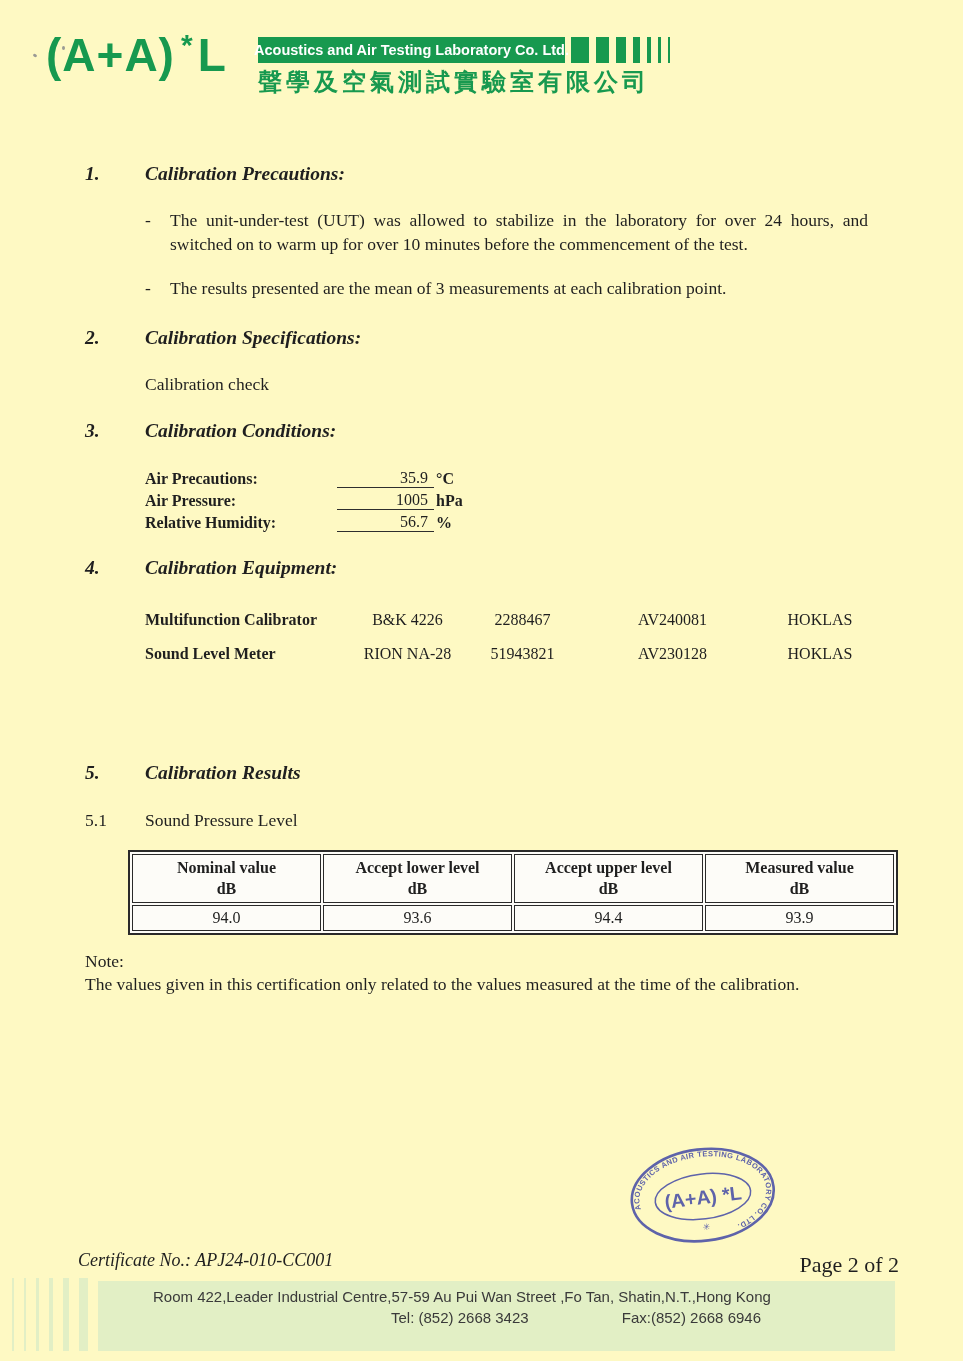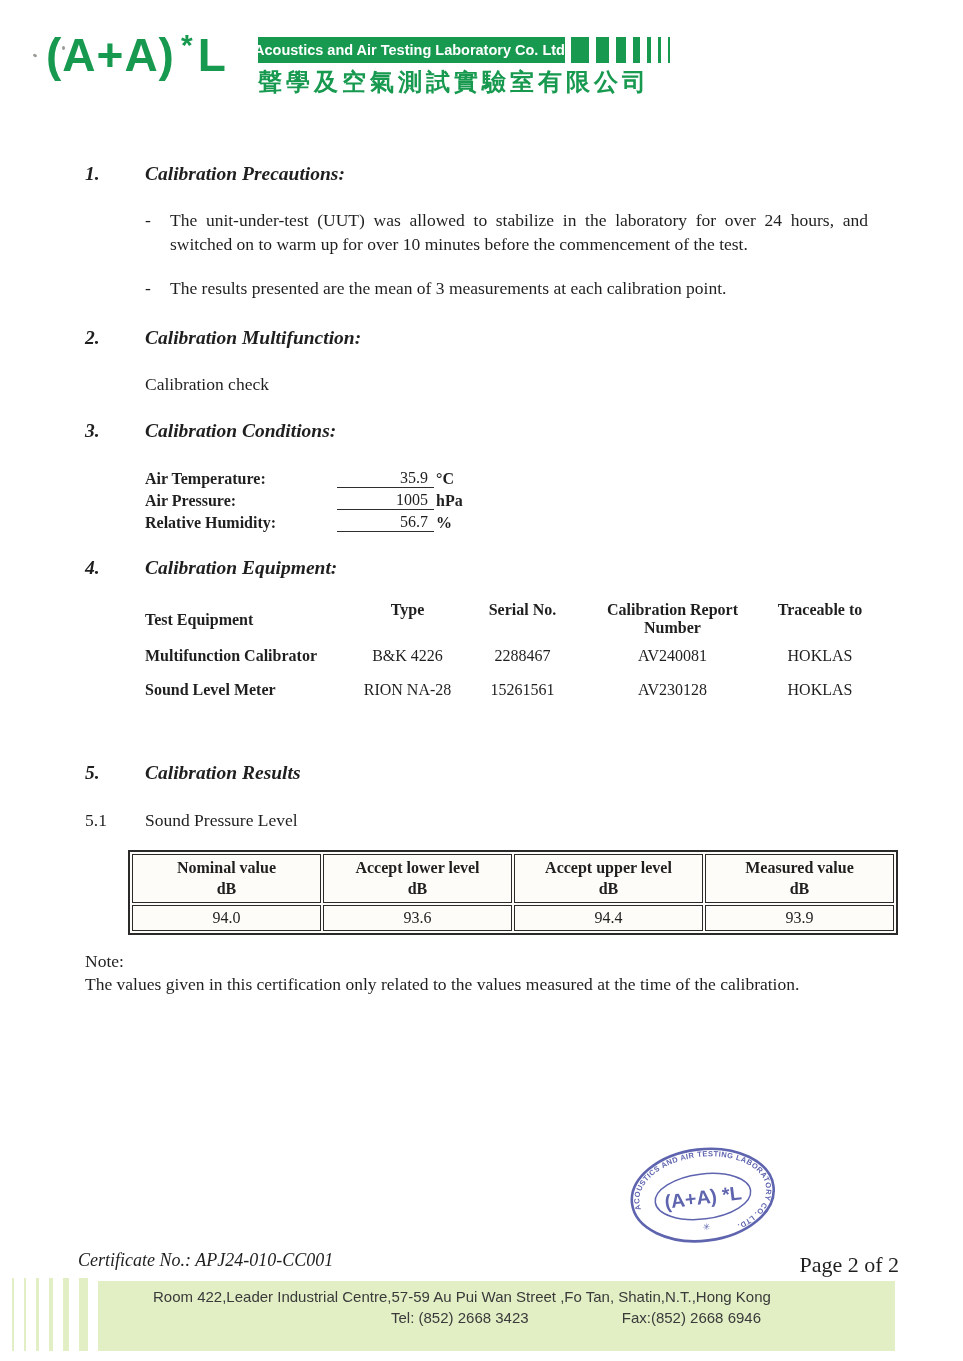--- a/index.html
+++ b/index.html
@@ -5,21 +5,21 @@
   :root{
     --green:#17994f;
     --footer-bg:#e2efc5;
     --stamp:#5157a8;
     --ink:#1f1f1f;
   }
   *{box-sizing:border-box;margin:0;padding:0;}
   body{background:#888;font-family:"Liberation Serif", serif;}
   .page{
     position:relative;width:963px;height:1361px;margin:0 auto;
-    background:#ffffff;color:var(--ink);overflow:hidden;
+    background:#fef9c3;color:var(--ink);overflow:hidden;
   }
   
   .logo{
     position:absolute;left:46px;top:28px;
     font-family:"Liberation Sans", sans-serif;font-weight:bold;
     font-size:46px;color:var(--green);letter-spacing:1px;white-space:nowrap;
   }
   .logo .star{font-size:30px;vertical-align:16px;margin:0 4px 0 6px;}
   .ink-speck{position:absolute;background:#9a9a94;border-radius:50%;}
   .speck1{left:33px;top:54px;width:4px;height:3px;transform:rotate(30deg);}
@@ -130,66 +130,59 @@
   <div class="bullet body-text" style="top:208px">
     <span class="dash">-</span>
     <span class="btxt">The unit-under-test (UUT) was allowed to stabilize in the laboratory for over 24 hours, and switched on to warm up for over 10 minutes before the commencement of the test.</span>
   </div>
   <div class="bullet body-text" style="top:276px">
     <span class="dash">-</span>
     <span class="btxt" style="text-align:left">The results presented are the mean of 3 measurements at each calibration point.</span>
   </div>
 
   <div class="sec-num" style="top:327px">2.</div>
-  <div class="sec-head" style="left:145px;top:327px">Calibration Multifunction:</div>
+  <div class="sec-head" style="left:145px;top:327px">Calibration Specifications:</div>
   <div class="body-text" style="position:absolute;left:145px;top:372px">Calibration check</div>
 
   <div class="sec-num" style="top:420px">3.</div>
   <div class="sec-head" style="left:145px;top:420px">Calibration Conditions:</div>
 
   <div class="cond" style="top:466px">
     <div class="cond-row">
-      <span class="cond-label">Air Temperature:</span>
+      <span class="cond-label">Air Precautions:</span>
       <span class="cond-line">35.9</span>
       <span class="cond-unit">°C</span>
     </div>
     <div class="cond-row">
       <span class="cond-label">Air Pressure:</span>
       <span class="cond-line">1005</span>
       <span class="cond-unit">hPa</span>
     </div>
     <div class="cond-row">
       <span class="cond-label">Relative Humidity:</span>
       <span class="cond-line">56.7</span>
       <span class="cond-unit">%</span>
     </div>
   </div>
 
   <div class="sec-num" style="top:557px">4.</div>
   <div class="sec-head" style="left:145px;top:557px">Calibration Equipment:</div>
 
   <div class="equip" style="top:601px">
-    <div class="equip-row equip-head">
-      <div class="c1">Test Equipment</div>
-      <div>Type</div>
-      <div>Serial No.</div>
-      <div>Calibration Report Number</div>
-      <div>Traceable to</div>
-    </div>
     <div class="equip-row equip-data" style="margin-top:10px">
       <div class="c1">Multifunction Calibrator</div>
       <div>B&amp;K 4226</div>
       <div>2288467</div>
       <div>AV240081</div>
       <div>HOKLAS</div>
     </div>
     <div class="equip-row equip-data" style="margin-top:16px">
       <div class="c1">Sound Level Meter</div>
       <div>RION NA-28</div>
-      <div>15261561</div>
+      <div>51943821</div>
       <div>AV230128</div>
       <div>HOKLAS</div>
     </div>
   </div>
 
   <div class="sec-num" style="top:762px">5.</div>
   <div class="sec-head" style="left:145px;top:762px">Calibration Results</div>
   <div class="body-text" style="position:absolute;left:85px;top:808px">5.1</div>
   <div class="body-text" style="position:absolute;left:145px;top:808px">Sound Pressure Level</div>
 

